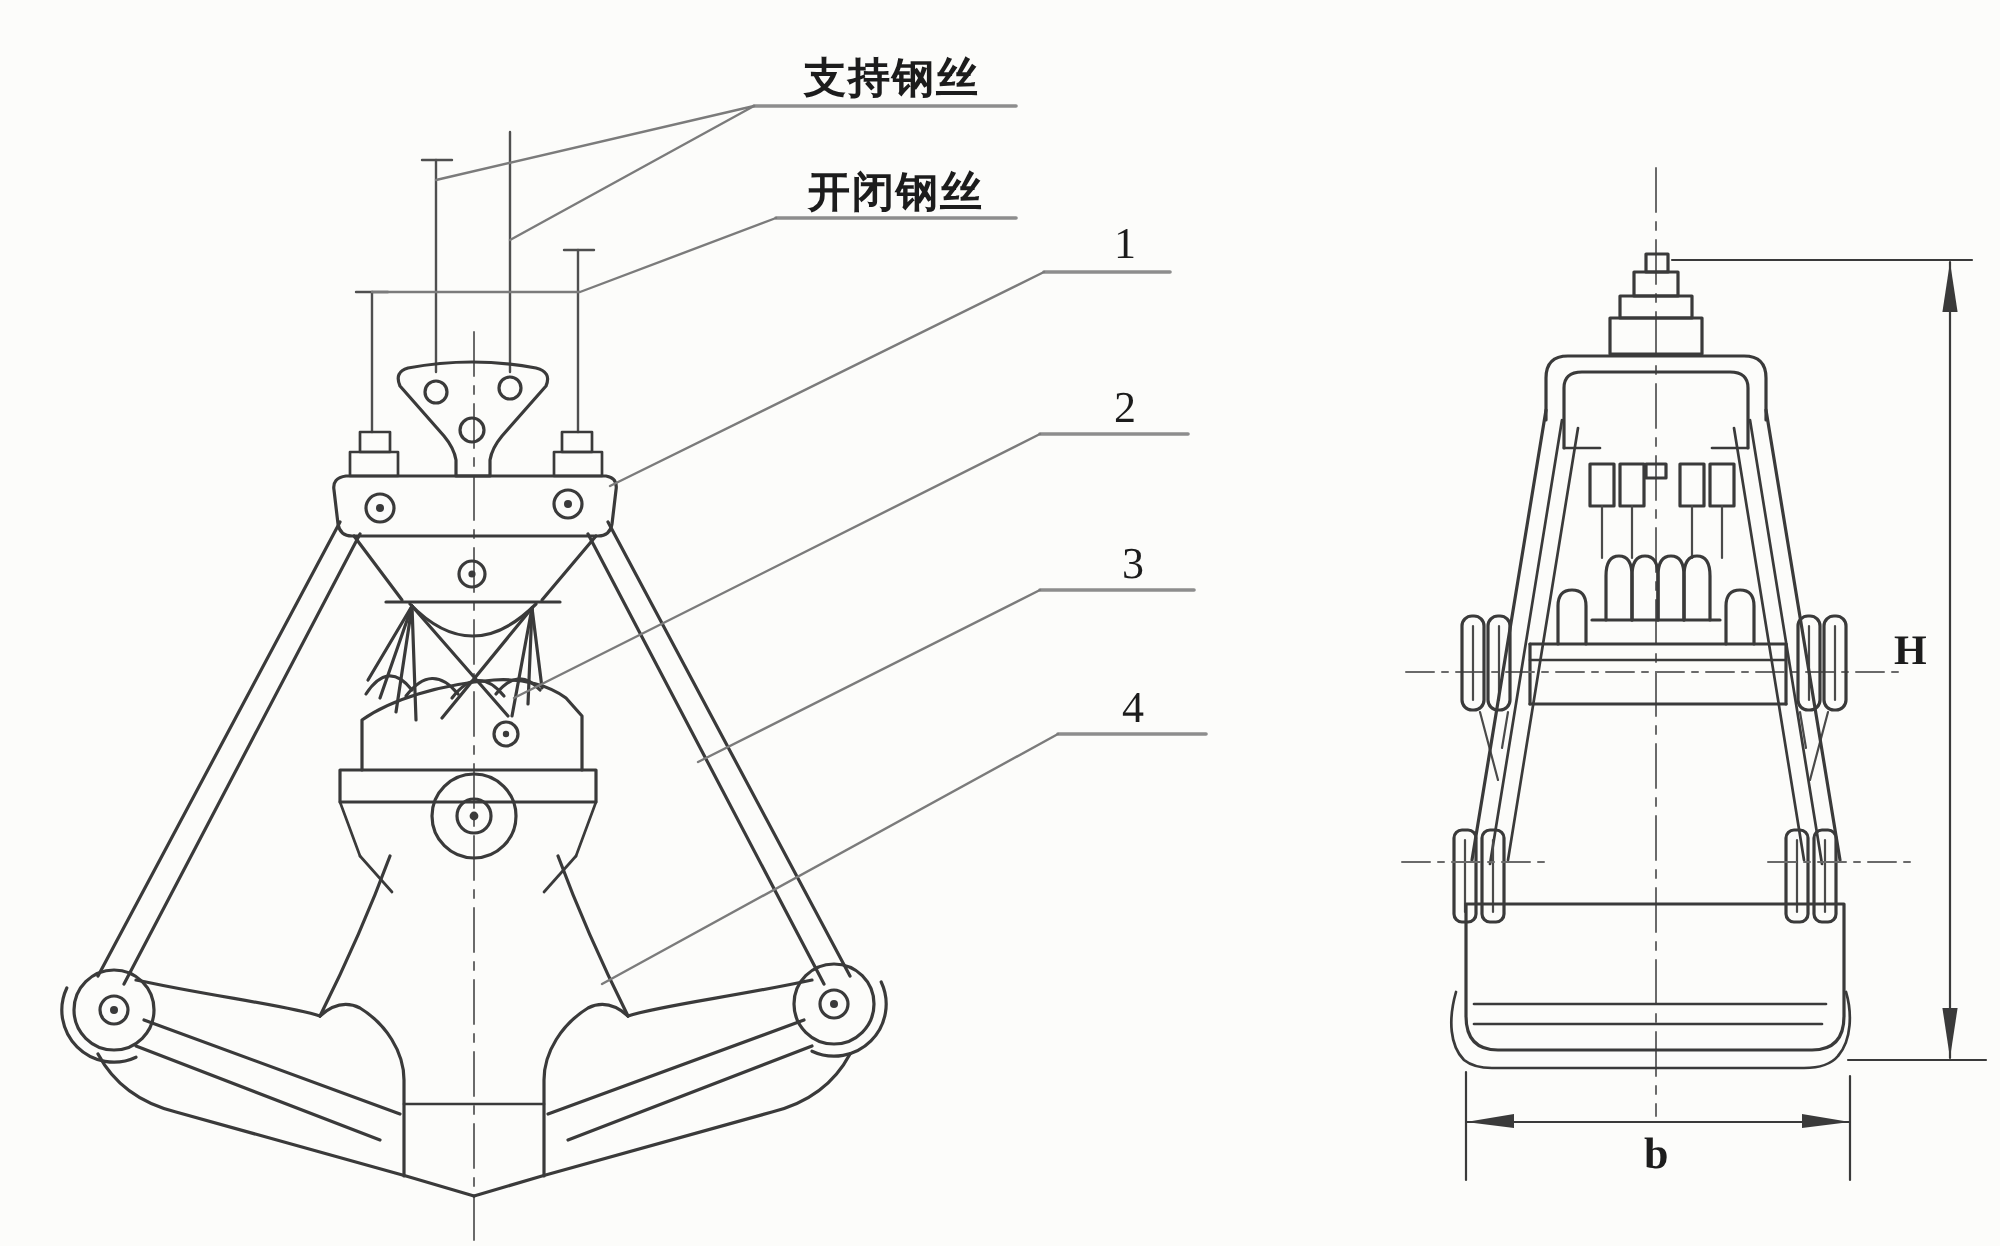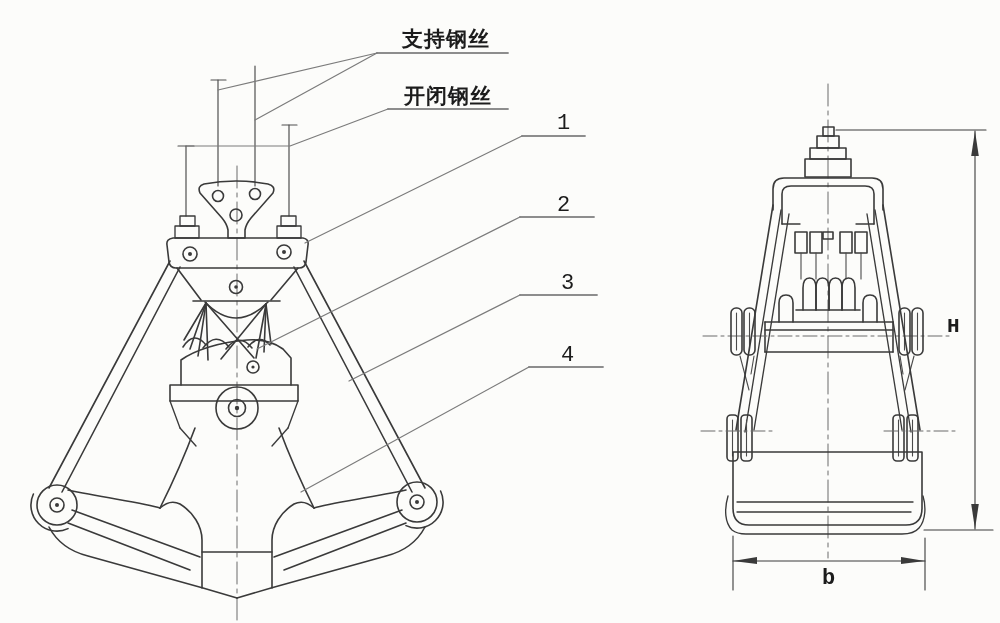--- a/index.html
+++ b/index.html
@@ -1,17 +1,17 @@
 <!DOCTYPE html>
 <html><head>
 <meta charset="utf-8">
 <style>
   html,body{margin:0;padding:0;background:#e8e8e6;}
   .stage{position:relative;width:1000px;height:623px;background:#fcfcfa;overflow:hidden;
-         font-family:Liberation Mono, monospace;}
+         font-family:Liberation Serif, serif;}
   svg{position:absolute;left:0;top:0;}
   svg path,svg line,svg rect,svg circle,svg polyline{fill:none;stroke:#3a3a3a;stroke-width:1.6;
       stroke-linecap:round;stroke-linejoin:round;}
   .med{stroke-width:1.35;}
   .thin{stroke-width:1.1;stroke:#4a4a4a;}
   .wire{stroke-width:1.2;stroke:#4f4f4f;}
   .cl{stroke:#6a6a6a;stroke-width:1;stroke-dasharray:22 5 4 5;}
   .cl2{stroke:#6a6a6a;stroke-width:1;stroke-dasharray:14 4 3 4;}
   .leader{stroke:#7b7b7b;stroke-width:1.2;}
   .ul{stroke:#8d8d8d;stroke-width:1.8;}

